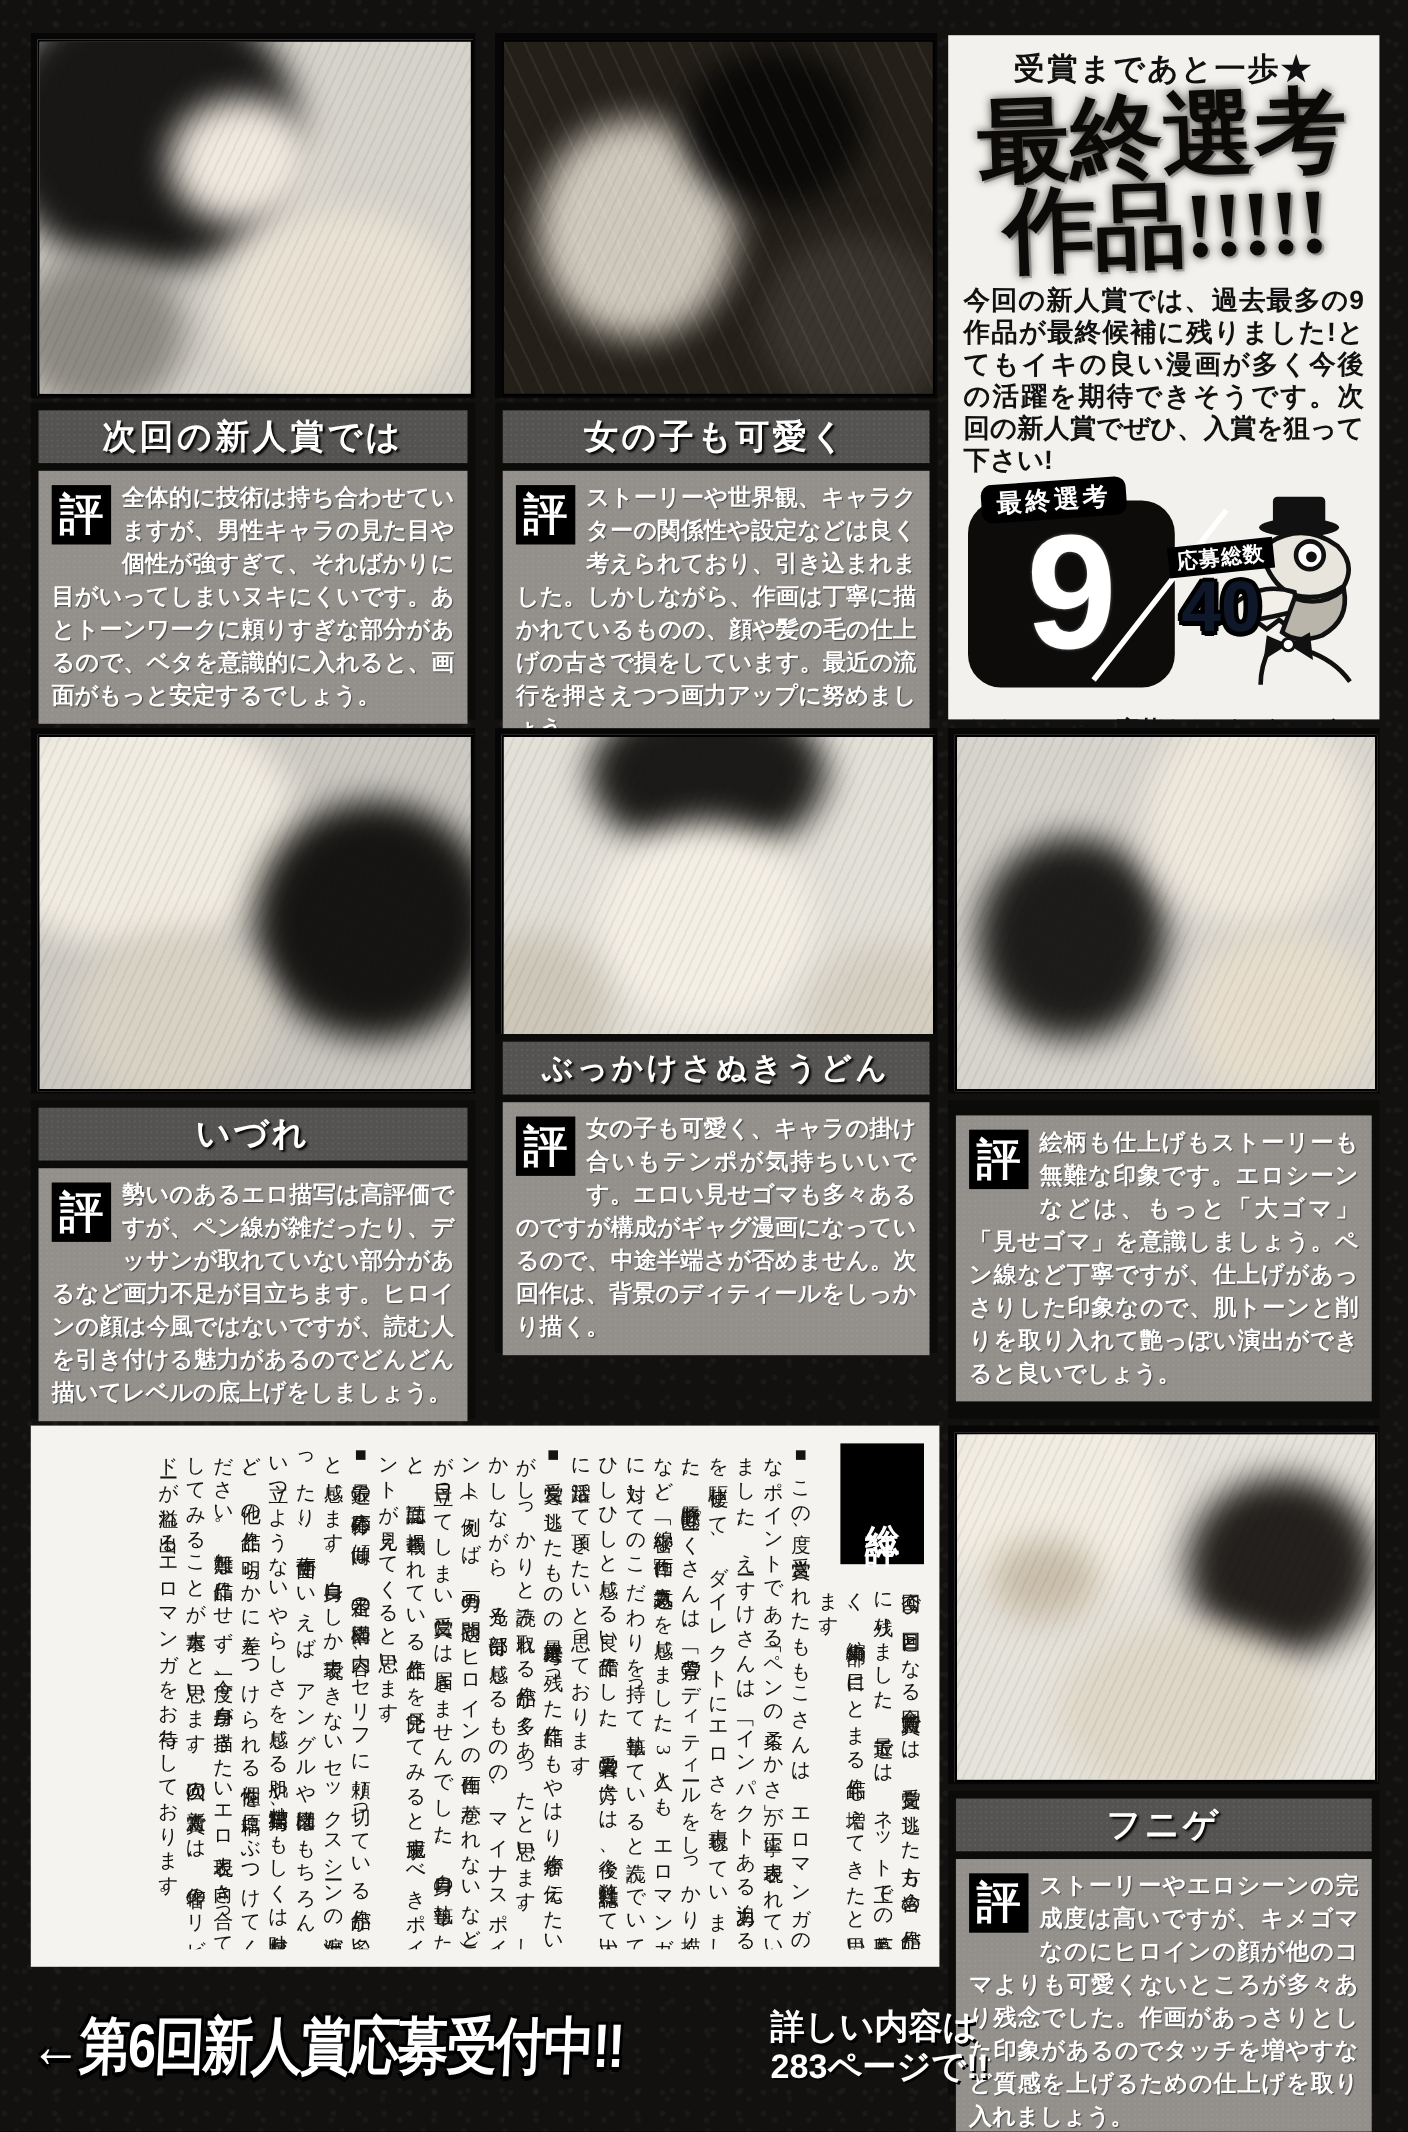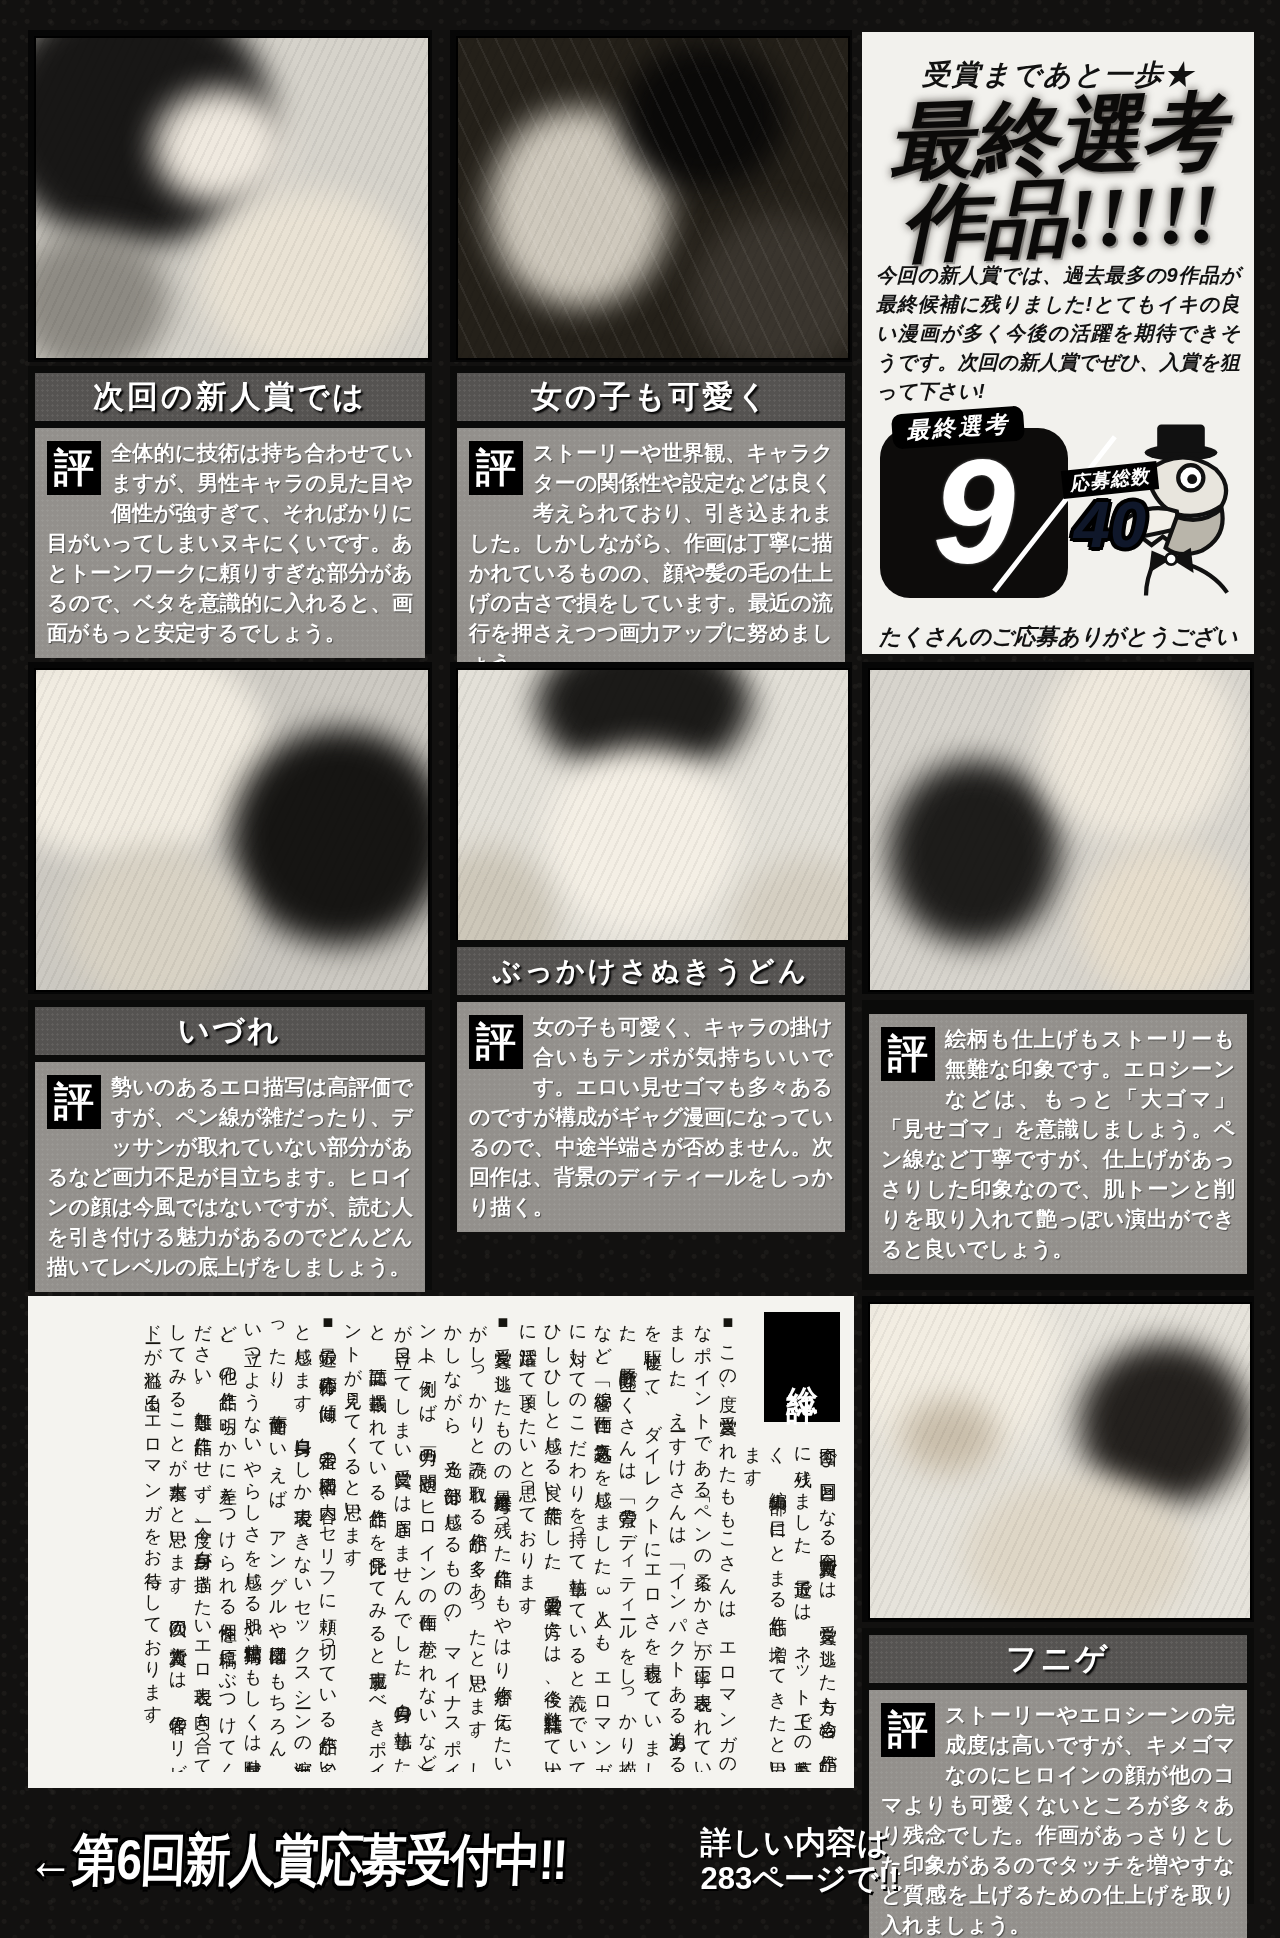--- a/index.html
+++ b/index.html
@@ -43,30 +43,30 @@
       #93908c;
     color:#fff;font-weight:bold;font-size:21px;line-height:30px;
     text-shadow:1px 1px 1px rgba(0,0,0,.5);text-align:justify;
   }
   .eval-chip{
     float:left;width:54px;height:54px;margin:3px 10px 4px 0;
     background:#000;color:#fff;display:flex;align-items:center;justify-content:center;
     font-family:"Liberation Serif", serif;font-size:40px;font-weight:bold;
   }
   
-  .header-box{background:#f2f1ed;padding:24px 14px;color:#111;font-style:italic;}
+  .header-box{background:#f2f1ed;padding:12px 14px;color:#111;}
   .tagline{font-size:28px;font-weight:900;text-align:center;letter-spacing:2px;}
   .big-title{
     font-family:"Liberation Serif", serif;font-weight:900;text-align:center;
     color:#0b0a09;text-shadow:0 0 9px rgba(20,15,10,.75), 2px 2px 0 rgba(0,0,0,.25);
     line-height:.98;transform:rotate(-2deg);margin-top:2px;
   }
   .big-title .l1{font-size:84px;display:block;}
   .big-title .l2{font-size:84px;display:block;letter-spacing:-2px;}
-  .intro{font-size:20px;font-weight:bold;line-height:29px;text-align:justify;}
+  .intro{font-size:24px;font-weight:bold;line-height:29px;margin-top:10px;text-align:justify;}
   .badge-wrap{position:relative;height:196px;margin-top:8px;}
   .label-finalists{
     position:absolute;left:16px;top:-4px;z-index:3;background:#000;color:#fff;
     font-weight:900;font-size:23px;padding:2px 14px;border-radius:10px;
     transform:rotate(-4deg);letter-spacing:3px;
   }
   .nine-box{
     position:absolute;left:4px;top:14px;width:188px;height:170px;
     background:#0d0c0b;border-radius:30px;
   }

